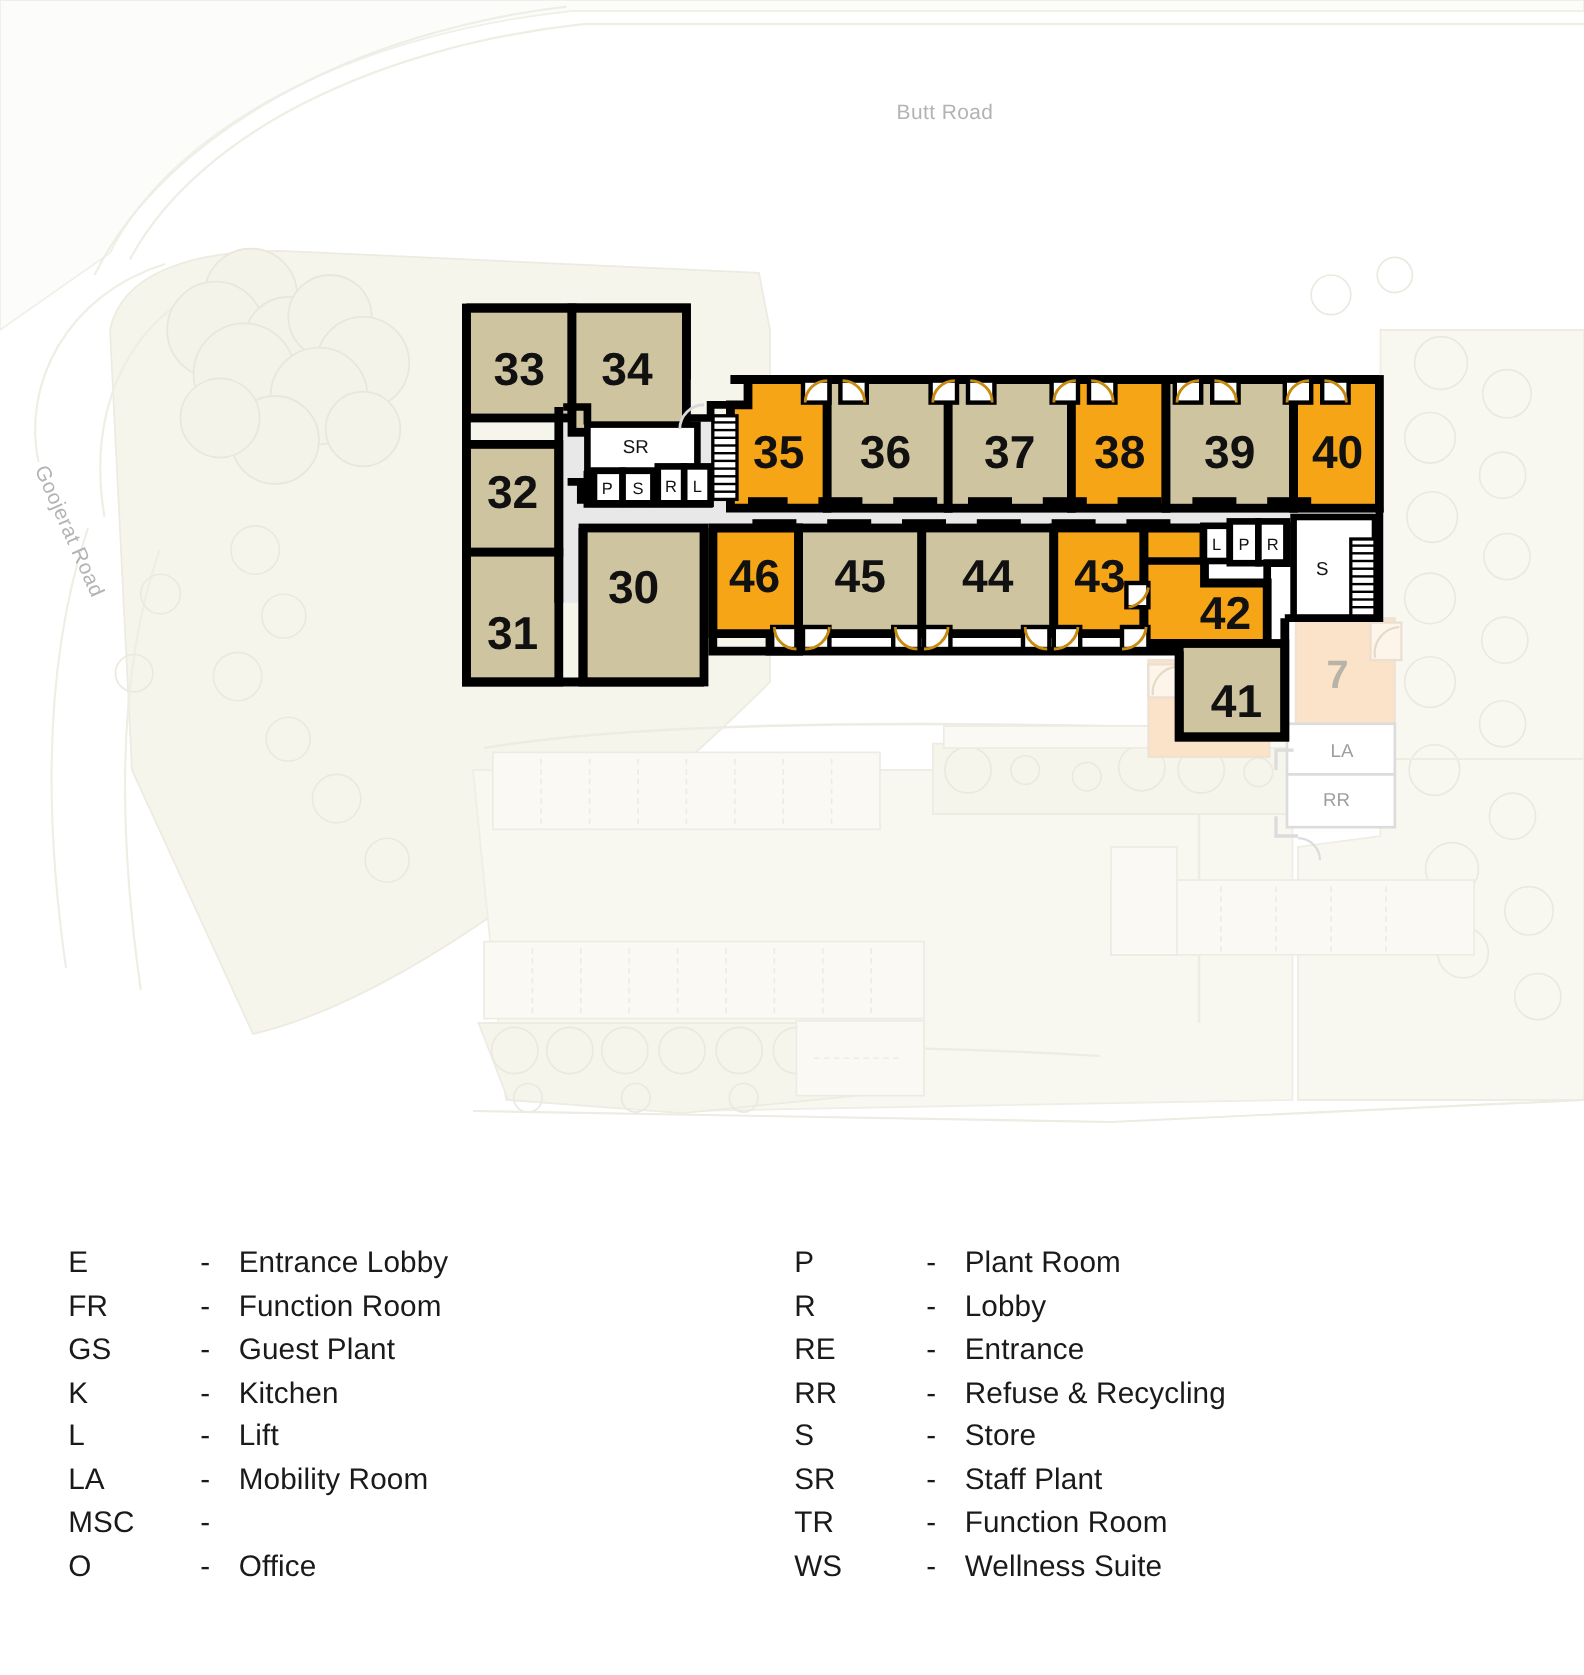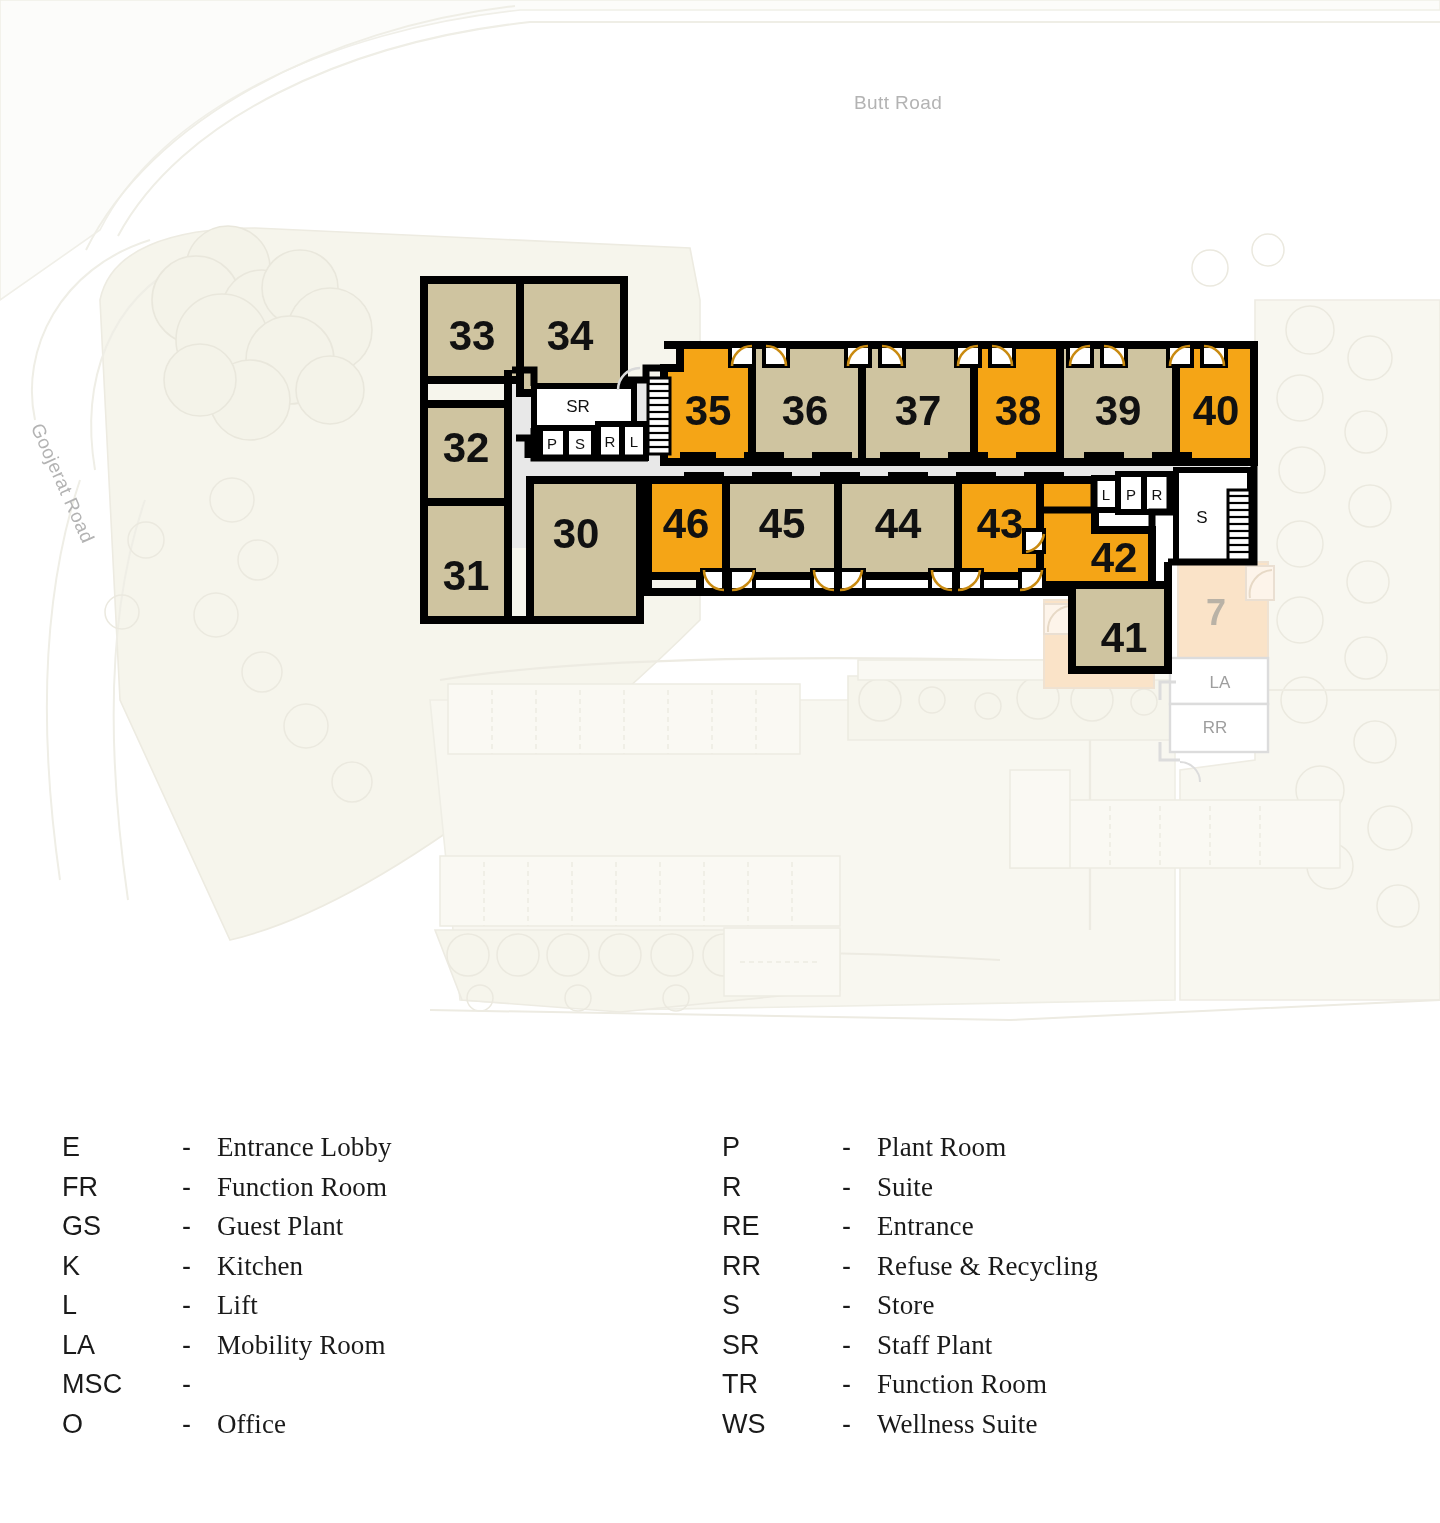--- a/index.html
+++ b/index.html
@@ -43,29 +43,29 @@
     letter-spacing: 0.1px;
   }
   .legend-abbr {
     width: 120px;
     flex: none;
   }
   .legend-dash {
     width: 35px;
     flex: none;
   }
-  .legend-desc { white-space: nowrap; font-family: Liberation Serif, serif; }
+  .legend-desc { white-space: nowrap; }
   .road-label {
     position: absolute;
     color: #b3b3b3;
     font-size: 19px;
     letter-spacing: 0.4px;
     white-space: nowrap;
   }
-  #label-butt-road { left: 854px; top: 92px; }
+  #label-butt-road { left: 815px; top: 92px; }
   #label-goojerat-road {
     left: 46px; top: 420px;
     transform: rotate(66deg);
     transform-origin: left top;
   }
   svg text { font-family: "Liberation Sans", sans-serif; }
 </style>
 </head>
 <body>
 
@@ -498,21 +498,21 @@
 
     <div class="legend-col" id="legend-col-right">
       <div class="legend-row">
         <span class="legend-abbr">P</span>
         <span class="legend-dash">-</span>
         <span class="legend-desc">Plant Room</span>
       </div>
       <div class="legend-row">
         <span class="legend-abbr">R</span>
         <span class="legend-dash">-</span>
-        <span class="legend-desc">Suite</span>
+        <span class="legend-desc">Lobby</span>
       </div>
       <div class="legend-row">
         <span class="legend-abbr">RE</span>
         <span class="legend-dash">-</span>
         <span class="legend-desc">Entrance</span>
       </div>
       <div class="legend-row">
         <span class="legend-abbr">RR</span>
         <span class="legend-dash">-</span>
         <span class="legend-desc">Refuse &amp; Recycling</span>

